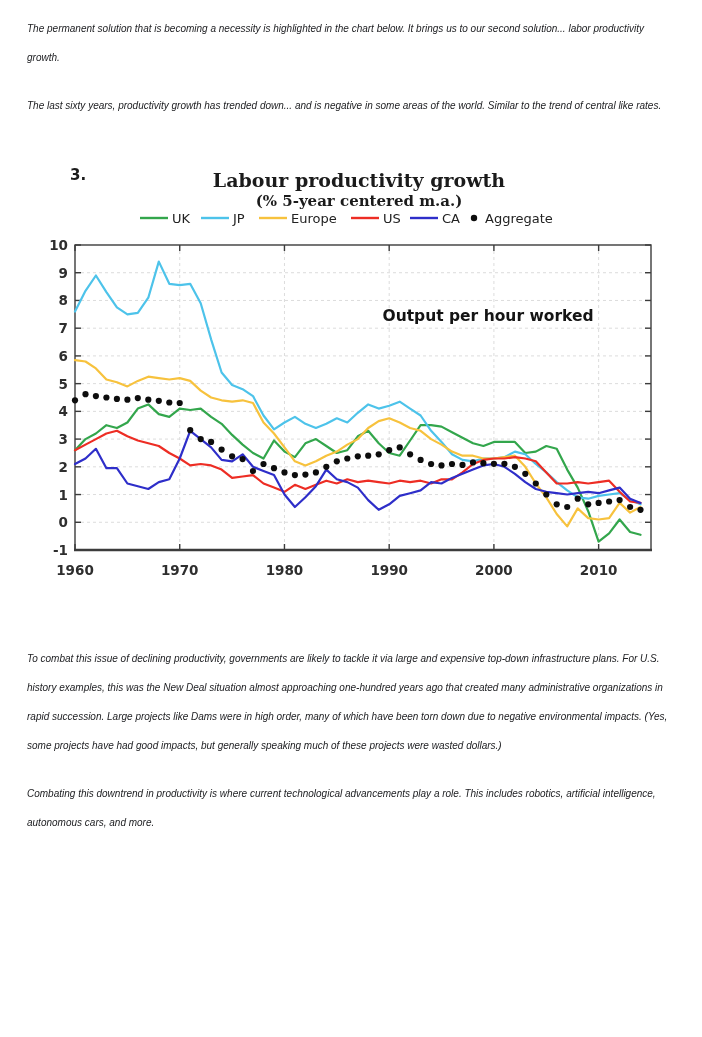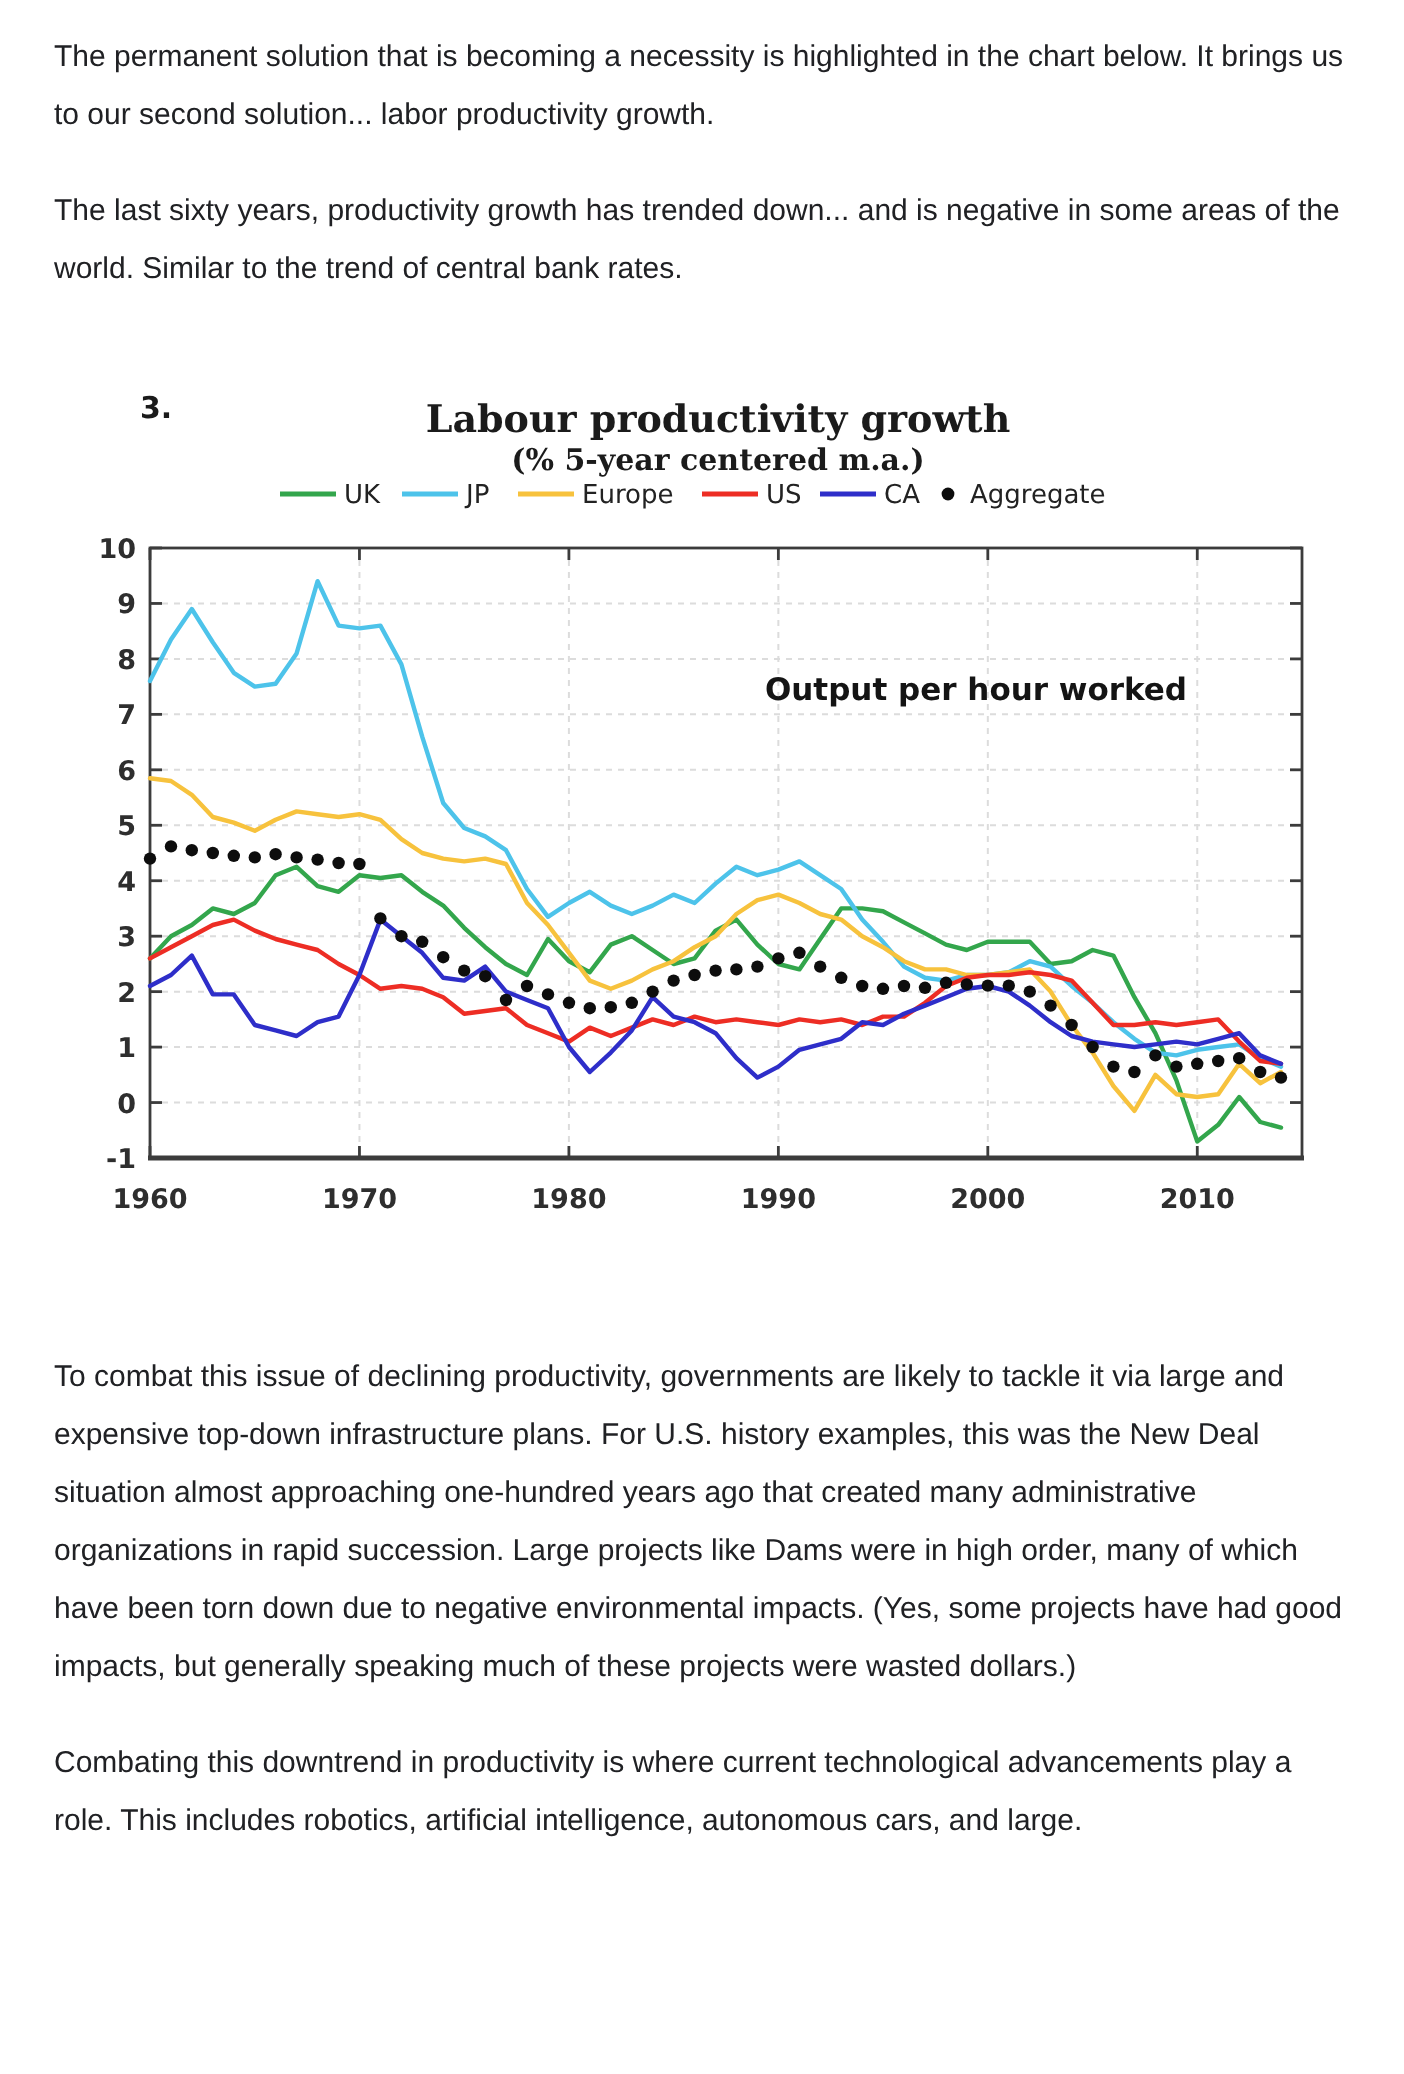--- a/index.html
+++ b/index.html
@@ -3,43 +3,44 @@
 <meta charset="utf-8">
 <style>
   html,body{margin:0;padding:0;background:#ffffff;}
   body{
     width:702px;
     font-family:"Liberation Sans", sans-serif;
     color:#202124;
   }
   .article{padding:14px 27px 10px 27px;}
   .article p{
-    font-size:15px;
+    font-size:10px;
     line-height:29px;
     margin:0 0 19px 0;
     color:#202124;
+    font-style:italic;
   }
   figure.chart{
     margin:42px 0 48px -2px;
     padding:0;
   }
   svg text{font-family:"DejaVu Sans","Liberation Sans",sans-serif;}
   .chart-title{font-family:"DejaVu Serif","Liberation Serif",serif;font-weight:bold;font-size:19px;fill:#1b1b1b;}
   .chart-subtitle{font-family:"DejaVu Serif","Liberation Serif",serif;font-weight:bold;font-size:15px;fill:#1b1b1b;}
   .fig-label{font-weight:bold;font-size:15px;fill:#1b1b1b;}
   .legend-label{font-size:13px;fill:#222;}
   .tick-label{font-size:13.5px;font-weight:600;fill:#2e2e2e;}
   .annotation{font-weight:bold;font-size:15.5px;fill:#141414;}
 </style>
 </head>
 <body>
 
 <main class="article">
   <p>The permanent solution that is becoming a necessity is highlighted in the chart below. It brings us to our second solution... labor productivity growth.</p>
-  <p>The last sixty years, productivity growth has trended down... and is negative in some areas of the world. Similar to the trend of central bank rates.</p>
+  <p>The last sixty years, productivity growth has trended down... and is negative in some areas of the world. Similar to the trend of central like rates.</p>
 
   <figure class="chart">
     <svg id="chart-svg" width="660" height="430" viewBox="0 0 660 430">
         <text x="45" y="18" class="fig-label">3.</text>
         <text x="334" y="25" text-anchor="middle" class="chart-title">Labour productivity growth</text>
         <text x="334" y="44" text-anchor="middle" class="chart-subtitle">(% 5-year centered m.a.)</text>
         <line x1="115" y1="56" x2="143" y2="56" stroke="#33a64c" stroke-width="2.4"></line>
         <text x="147" y="60.5" class="legend-label">UK</text>
         <line x1="176" y1="56" x2="204" y2="56" stroke="#4dc3ea" stroke-width="2.4"></line>
         <text x="208" y="60.5" class="legend-label">JP</text>
@@ -180,14 +181,14 @@
         <circle cx="563.2" cy="342.3" r="3.1" fill="#0d0d0d"></circle>
         <circle cx="573.6" cy="340.9" r="3.1" fill="#0d0d0d"></circle>
         <circle cx="584.1" cy="339.5" r="3.1" fill="#0d0d0d"></circle>
         <circle cx="594.6" cy="338.1" r="3.1" fill="#0d0d0d"></circle>
         <circle cx="605.1" cy="345.0" r="3.1" fill="#0d0d0d"></circle>
         <circle cx="615.5" cy="347.8" r="3.1" fill="#0d0d0d"></circle>
       </svg>
   </figure>
 
   <p>To combat this issue of declining productivity, governments are likely to tackle it via large and expensive top-down infrastructure plans. For U.S. history examples, this was the New Deal situation almost approaching one-hundred years ago that created many administrative organizations in rapid succession. Large projects like Dams were in high order, many of which have been torn down due to negative environmental impacts. (Yes, some projects have had good impacts, but generally speaking much of these projects were wasted dollars.)</p>
-  <p>Combating this downtrend in productivity is where current technological advancements play a role. This includes robotics, artificial intelligence, autonomous cars, and large.</p>
+  <p>Combating this downtrend in productivity is where current technological advancements play a role. This includes robotics, artificial intelligence, autonomous cars, and more.</p>
 </main>
 
 </body></html>

